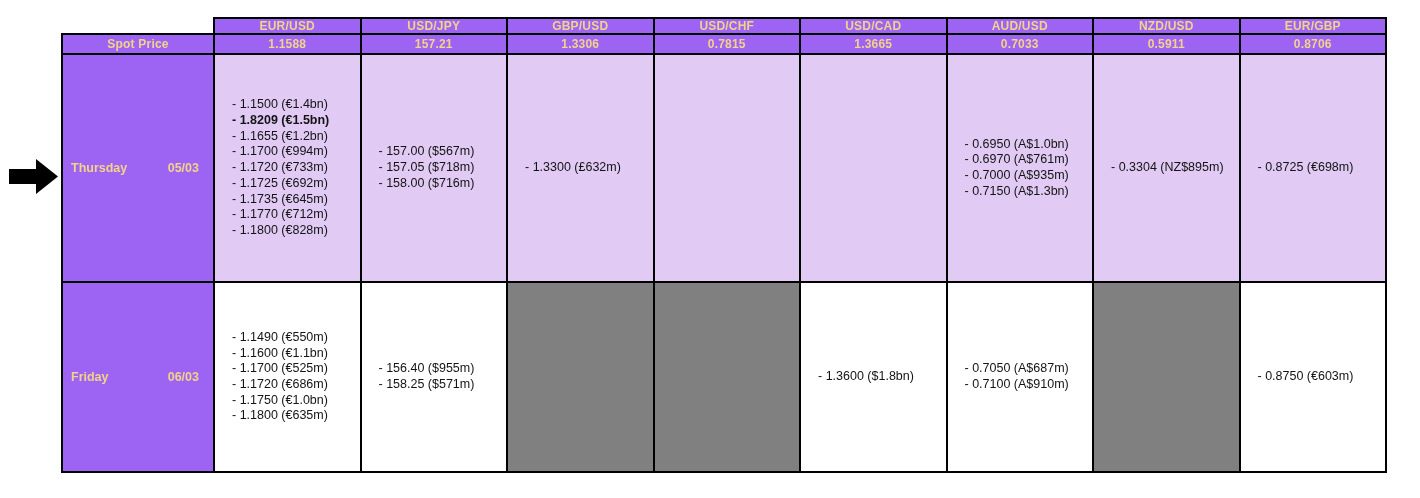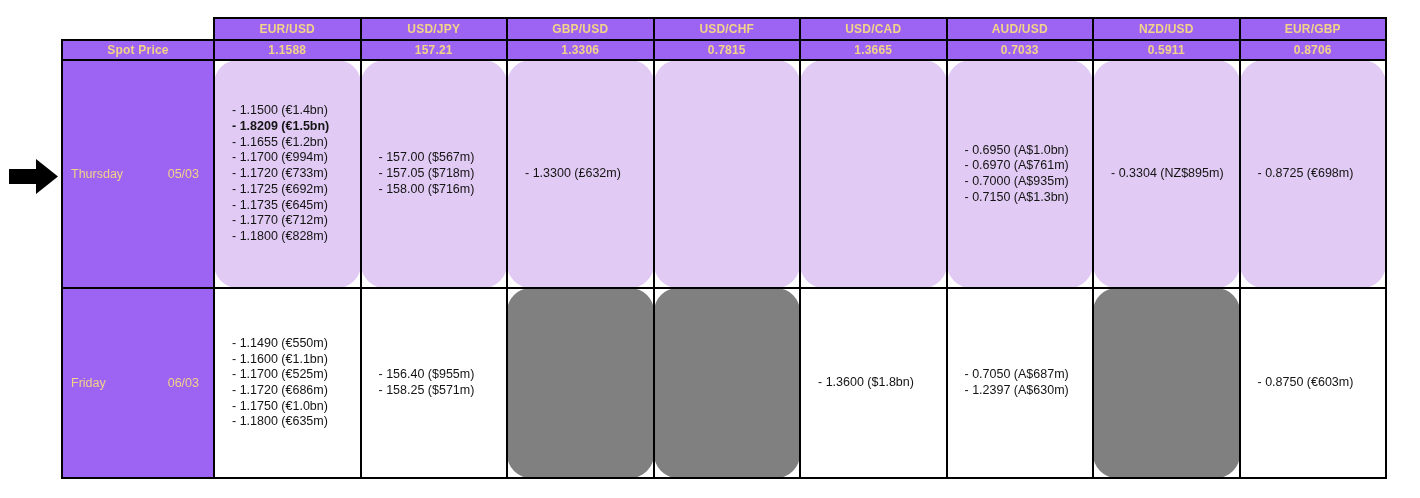--- a/index.html
+++ b/index.html
@@ -8,33 +8,33 @@
     --lav:#e1caf3;
     --grey:#808080;
     --border:#000000;
   }
   *{box-sizing:border-box;}
   body{margin:0;background:#ffffff;font-family:"Liberation Sans",sans-serif;}
   .stage{position:relative;width:1420px;height:498px;background:#ffffff;overflow:hidden;}
   .arrow{position:absolute;left:9px;top:158px;width:50px;height:37px;}
   table.fx{position:absolute;left:61px;top:17px;width:1326px;border-collapse:collapse;table-layout:fixed;}
   td,th{border:2px solid var(--border);padding:0;overflow:hidden;}
-  tr.hdr-row{height:22px;}
+  tr.hdr-row{height:16px;}
   tr.spot-row{height:20px;}
   tr.day-row.r0{height:228px;}
   tr.day-row.r1{height:190px;}
   th.pair,td.spotval,td.spotlabel{
     background:var(--purple);color:var(--gold);
     font-size:12px;font-weight:bold;text-align:center;vertical-align:middle;
     letter-spacing:.2px;
   }
   td.corner{border:none;background:transparent;}
-  td.day{background:var(--purple);color:var(--gold);font-weight:normal;font-size:12.5px;vertical-align:middle;}
+  td.day{background:var(--purple);color:var(--gold);font-weight:bold;font-size:12.5px;vertical-align:middle;}
   .dayin{display:flex;justify-content:space-between;align-items:center;padding:0 14px 0 8px;}
-  td.strike{background:#ffffff;vertical-align:middle;border-radius:24px;}
+  td.strike{background:#ffffff;vertical-align:middle;}
   tr.hl td.strike{background:var(--lav);}
   td.strike.empty{background:var(--grey);}
   .line{font-size:12.5px;line-height:15.7px;color:#141414;padding-left:17px;white-space:nowrap;}
   .line.bold{font-weight:bold;}
 </style>
 </head>
 <body>
 
 <div class="stage">
 
@@ -141,21 +141,21 @@
             <div class="line">- 156.40 ($955m)</div>
             <div class="line">- 158.25 ($571m)</div>
           </td>
       <td class="strike empty"></td>
       <td class="strike empty"></td>
       <td class="strike">
             <div class="line">- 1.3600 ($1.8bn)</div>
           </td>
       <td class="strike">
             <div class="line">- 0.7050 (A$687m)</div>
-            <div class="line">- 1.2397 (A$630m)</div>
+            <div class="line">- 0.7100 (A$910m)</div>
           </td>
       <td class="strike empty"></td>
       <td class="strike">
             <div class="line">- 0.8750 (€603m)</div>
           </td>
     </tr>
   </tbody>
     </table>
 </div>
 

